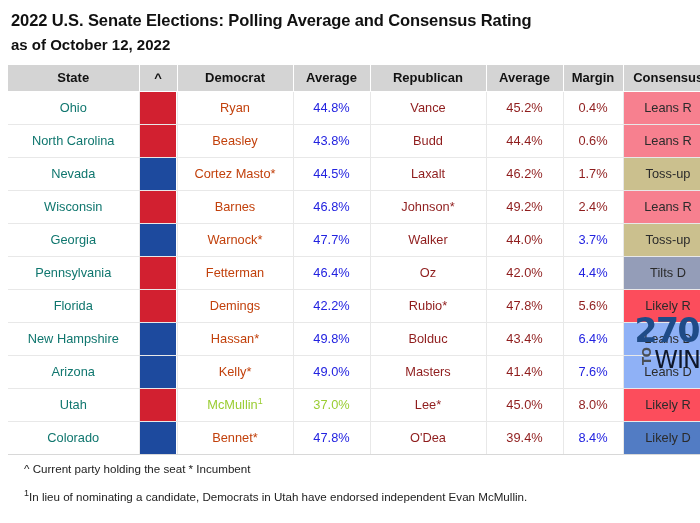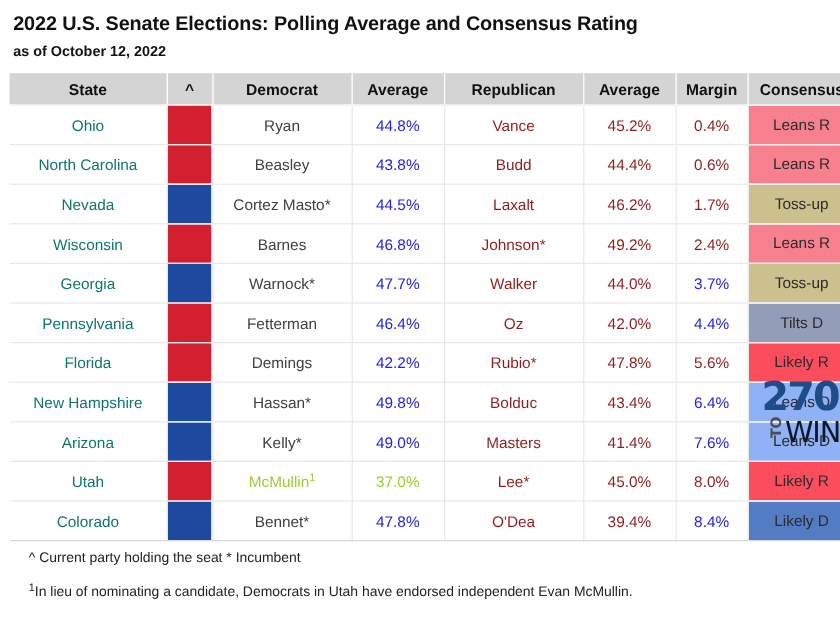--- a/index.html
+++ b/index.html
@@ -31,21 +31,21 @@
   .main-title {
     font-size: 16.5px;
     font-weight: bold;
     color: #111111;
     letter-spacing: -0.1px;
     line-height: 1.2;
     margin: 0;
     white-space: nowrap;
   }
   .sub-title {
-    font-size: 12px;
+    font-size: 15px;
     font-weight: bold;
     color: #111111;
     margin: 5px 0 0 0;
     line-height: 1.2;
   }
 
   
   .table-wrap {
     margin: 11px 8px 0 8px;
   }
@@ -92,21 +92,21 @@
   col.w-state     { width: 131px; }
   col.w-bar       { width: 38px; }
   col.w-dem       { width: 116px; }
   col.w-davg      { width: 77px; }
   col.w-rep       { width: 116px; }
   col.w-ravg      { width: 77px; }
   col.w-margin    { width: 60px; }
   col.w-consensus { width: 90px; }
 
   .state-name  { color: #0f766e; }
-  .cand-dem    { color: #404040; }
+  .cand-dem    { color: #c2410c; }
   .cand-rep    { color: #8f1d1d; }
   .cand-ind    { color: #9acd32; }
   .avg-dem     { color: #2323e0; }
   .avg-rep     { color: #8f1d1d; text-align: center; }
   .avg-ind     { color: #9acd32; }
   .margin-R    { color: #8f1d1d; }
   .margin-D    { color: #2323e0; }
 
   .sup {
     font-size: 9px;

